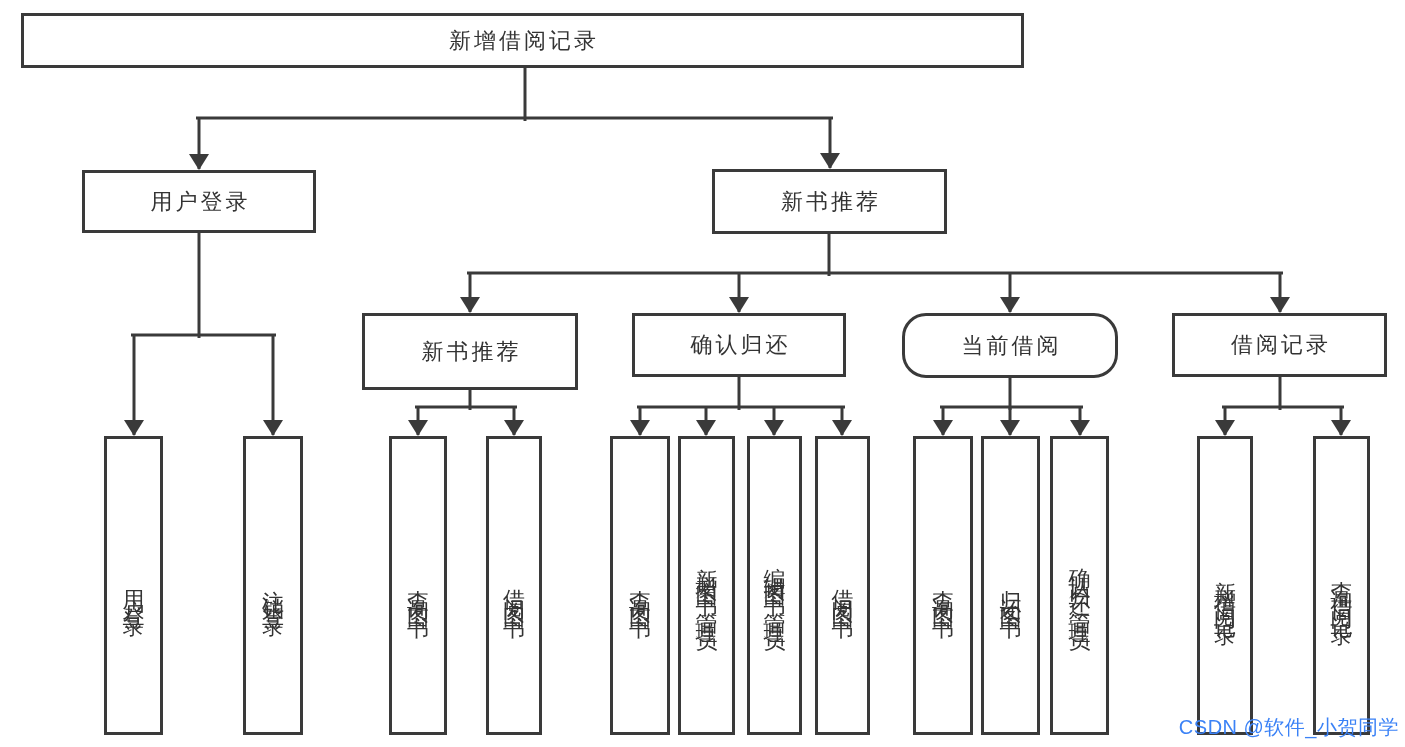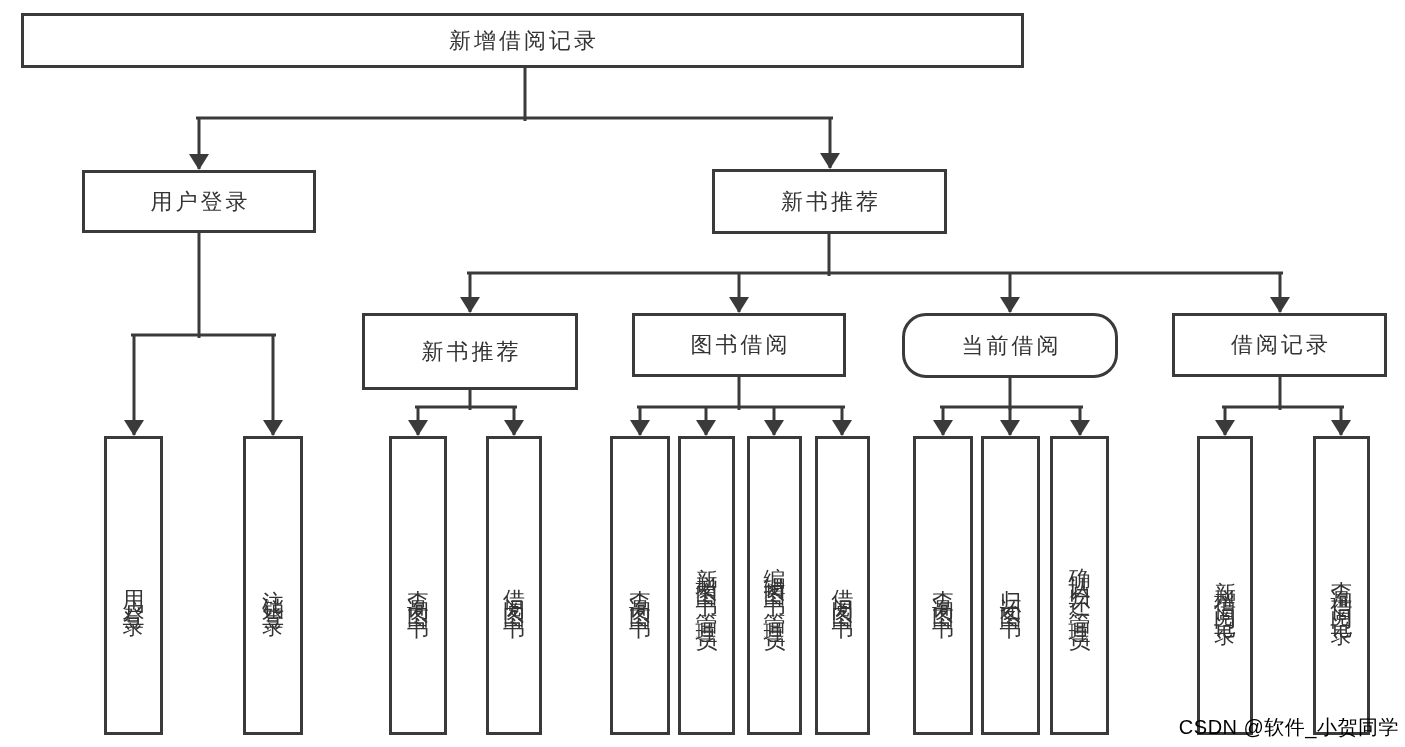--- a/index.html
+++ b/index.html
@@ -36,21 +36,21 @@
   .vbox {
     writing-mode: vertical-rl;
     letter-spacing: 9px;
     text-indent: 9px;
   }
   .watermark {
     position: absolute;
     right: 6px;
     bottom: 6px;
     font-size: 20px;
-    color: #000000;
+    color: #3b82f6;
     letter-spacing: 0.5px;
   }
 </style>
 </head>
 <body>
 
 <div class="canvas">
 
   <svg class="connectors" viewBox="0 0 1405 747" xmlns="http://www.w3.org/2000/svg">
     <defs>
@@ -99,21 +99,21 @@
     <line class="arrow" x1="1225" y1="407" x2="1225" y2="435" marker-end="url(#ah)"></line>
     <line class="arrow" x1="1341" y1="407" x2="1341" y2="435" marker-end="url(#ah)"></line>
   </svg>
 
   <div class="box hbox" style="left:21px; top:13px; width:1003px; height:55px;">新增借阅记录</div>
 
   <div class="box hbox" style="left:82px; top:170px; width:234px; height:63px;">用户登录</div>
   <div class="box hbox" style="left:712px; top:169px; width:235px; height:65px;">新书推荐</div>
 
   <div class="box hbox" style="left:362px; top:313px; width:216px; height:77px;">新书推荐</div>
-  <div class="box hbox" style="left:632px; top:313px; width:214px; height:64px;">图书借阅</div>
+  <div class="box hbox" style="left:632px; top:313px; width:214px; height:64px;">确认归还</div>
   <div class="box hbox" style="left:902px; top:313px; width:216px; height:65px;border-radius:24px;">当前借阅</div>
   <div class="box hbox" style="left:1172px; top:313px; width:215px; height:64px;">借阅记录</div>
 
   <div class="box vbox" style="left:104px; top:436px; width:59px; height:299px;">用户登录</div>
   <div class="box vbox" style="left:243px; top:436px; width:60px; height:299px;">注销登录</div>
 
   <div class="box vbox" style="left:389px; top:436px; width:58px; height:299px;">查询图书</div>
   <div class="box vbox" style="left:486px; top:436px; width:56px; height:299px;">借阅图书</div>
 
   <div class="box vbox" style="left:610px; top:436px; width:60px; height:299px;">查询图书</div>

